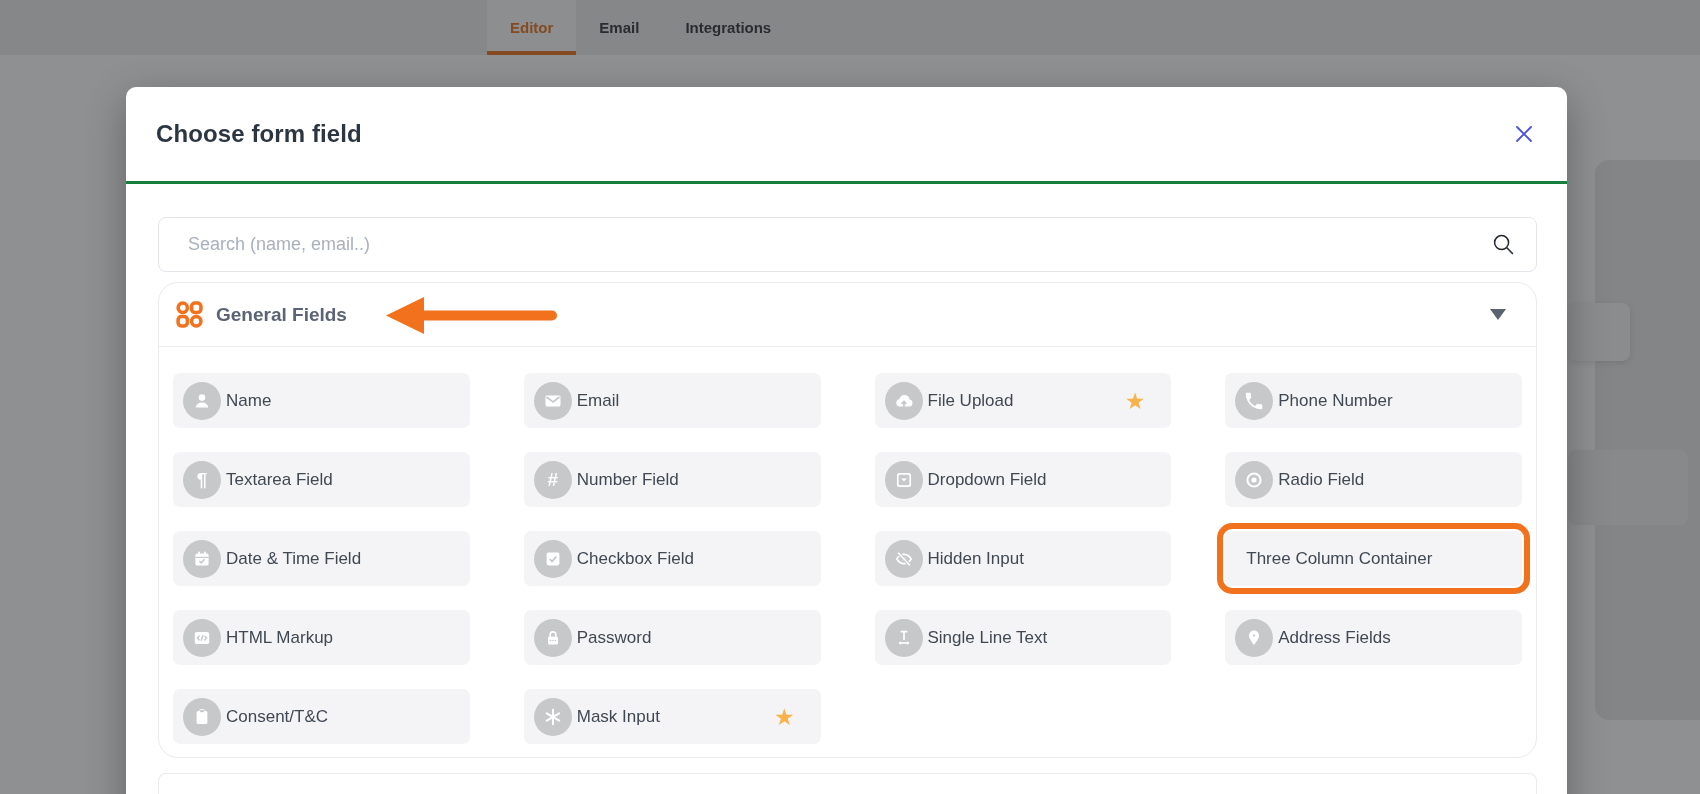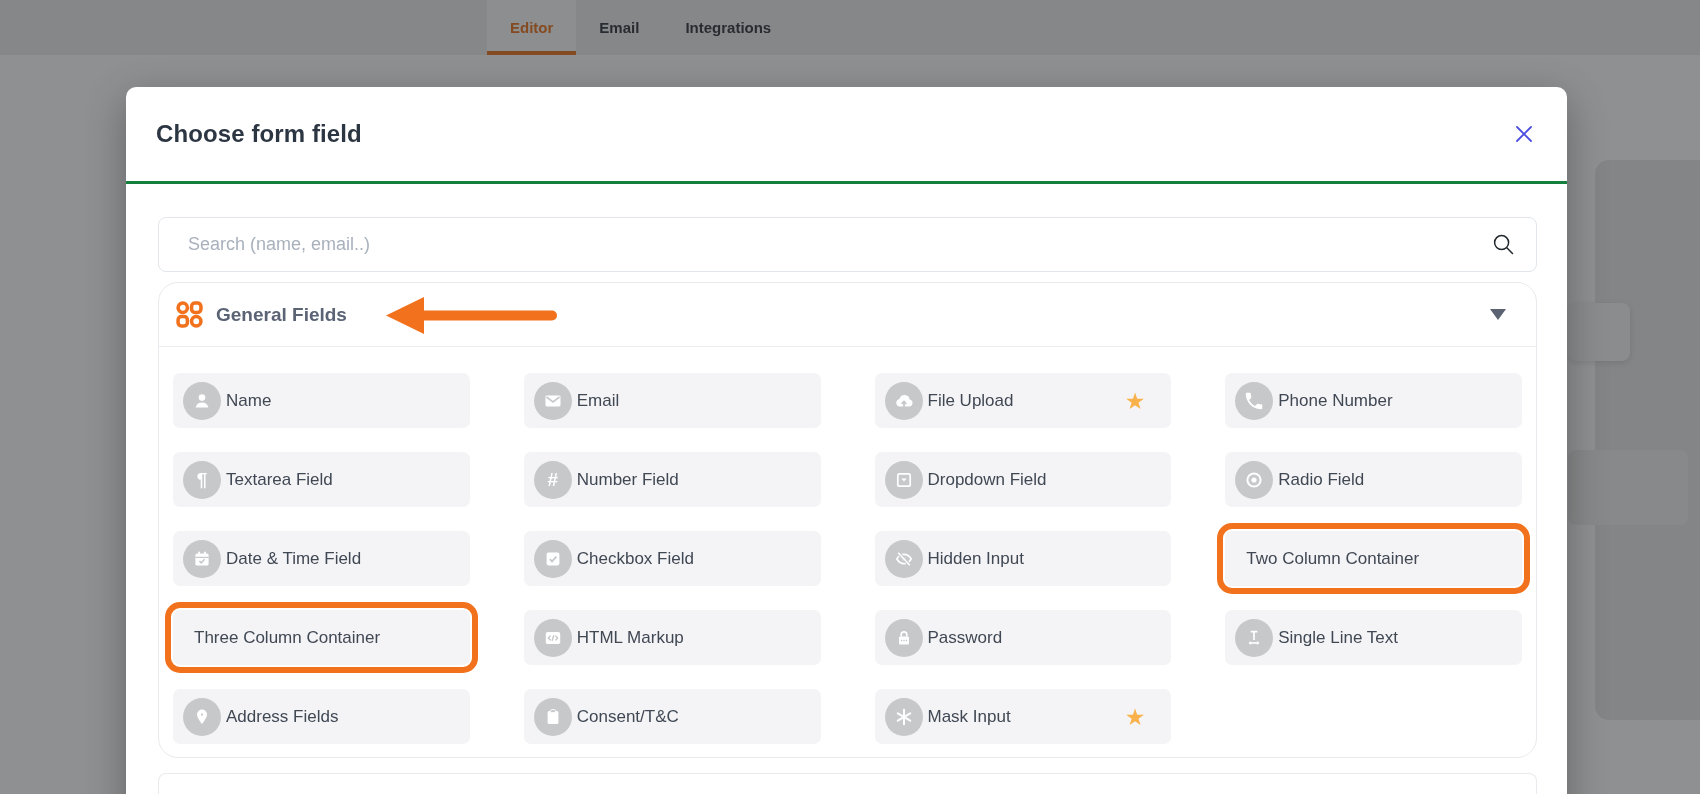--- a/index.html
+++ b/index.html
@@ -211,23 +211,20 @@
           <svg width="24" height="24" viewBox="0 0 24 24">
               <path d="M4.8 12c1.9-3.1 4.3-4.6 7.2-4.6s5.3 1.5 7.2 4.6c-1.9 3.1-4.3 4.6-7.2 4.6S6.7 15.1 4.8 12z" fill="none" stroke="#fff" stroke-width="1.6"></path>
               <circle cx="12" cy="12" r="2.1" fill="#fff"></circle>
               <line x1="6.2" y1="5.8" x2="17.8" y2="18.2" stroke="#c7c8ca" stroke-width="3.6"></line>
               <line x1="6.2" y1="5.8" x2="17.8" y2="18.2" stroke="#fff" stroke-width="1.6"></line>
             </svg>
         </span>
         <span class="tile-label">Hidden Input</span>
       </div>
 
-      <div class="tile no-icon highlighted">
-        <span class="tile-label">Two Column Container</span>
-      </div>
 
       <div class="tile no-icon highlighted">
         <span class="tile-label">Three Column Container</span>
       </div>
 
       <div class="tile">
         <span class="icon-circle">
           <svg width="24" height="24" viewBox="0 0 24 24">
               <rect x="4.8" y="6" width="14.4" height="12" rx="1.8" fill="#fff"></rect>
               <path d="M9.6 9.6L7.4 12l2.2 2.4M14.4 9.6l2.2 2.4-2.2 2.4M12.9 9.2l-1.8 5.6" stroke="#c7c8ca" stroke-width="1.4" fill="none"></path>

